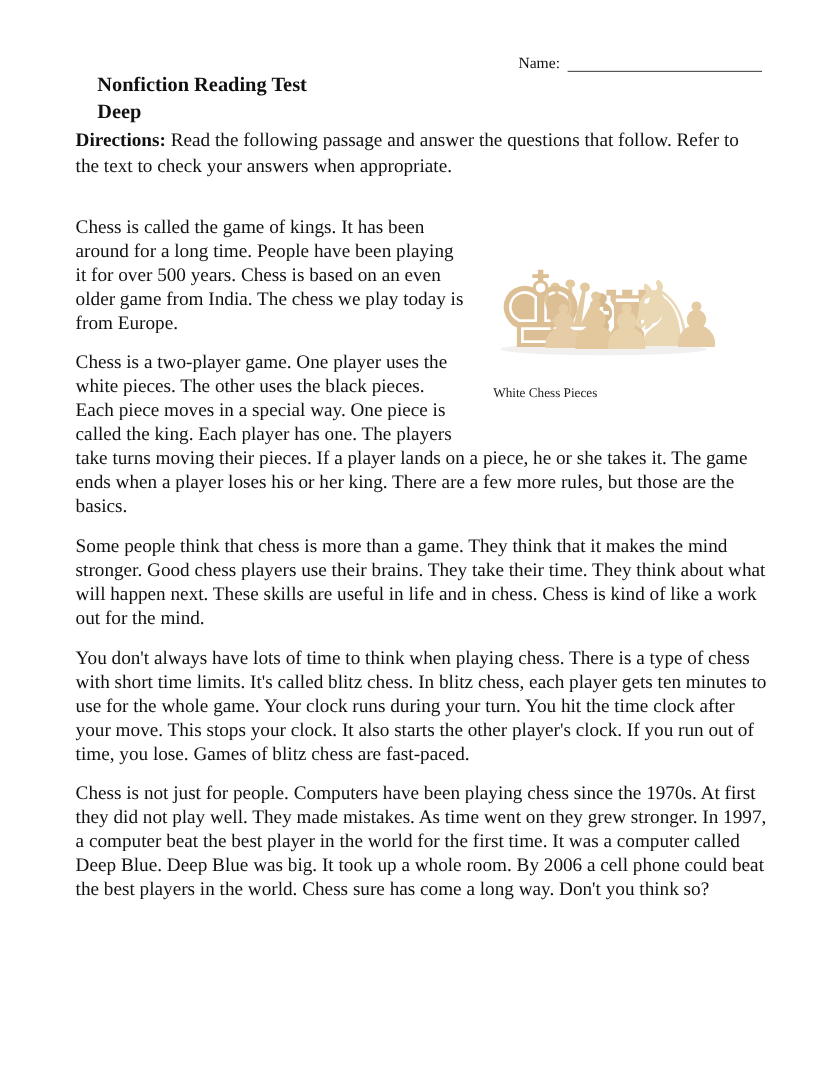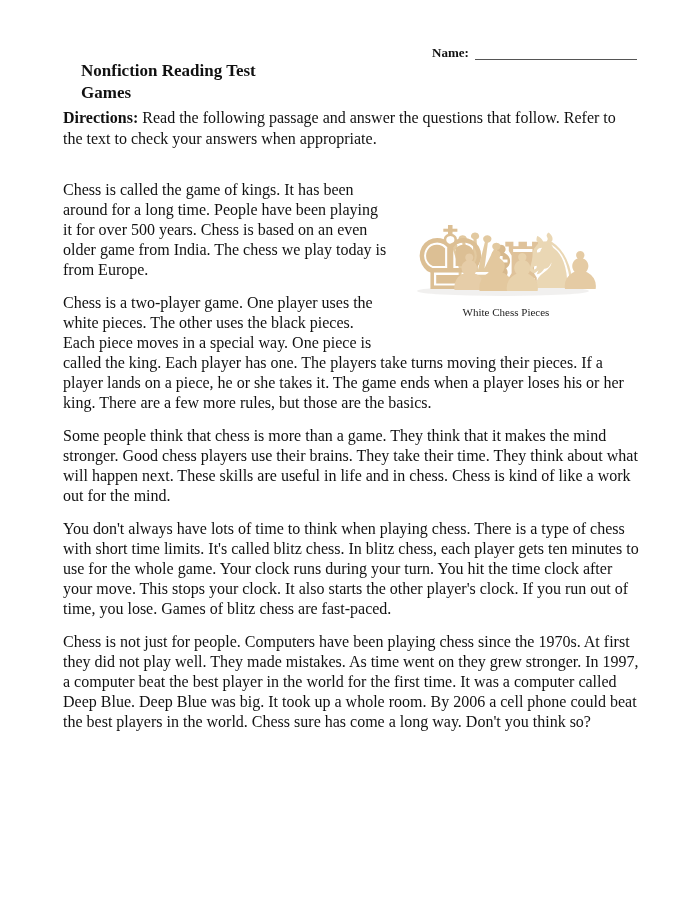--- a/index.html
+++ b/index.html
@@ -3,21 +3,21 @@
 <meta charset="utf-8">
 <style>
   * { margin: 0; padding: 0; box-sizing: border-box; }
   html, body { background: #ffffff; }
   body {
     width: 700px; height: 906px; position: relative; overflow: hidden;
     font-family: "Liberation Serif", serif; color: #111111;
   }
   .name-row {
     position: absolute; top: 46px; left: 432px;
-    font-size: 13px; display: flex; align-items: flex-end; white-space: nowrap; font-weight: bold;
+    font-size: 13px; display: flex; align-items: flex-end; white-space: nowrap;
   }
   .name-label { margin-right: 6px; line-height: 14px; }
   .name-line { display: inline-block; width: 162px; height: 14px; border-bottom: 1px solid #555; }
   .title-block {
     position: absolute; top: 60px; left: 81px;
     font-weight: bold; font-size: 17px; line-height: 22px;
   }
   .directions {
     position: absolute; top: 108px; left: 63px; width: 576px;
     font-size: 16px; line-height: 20.5px;
@@ -28,37 +28,37 @@
   }
   .para { margin: 0 0 13px 0; }
   .chess-figure {
     float: right; width: 240px;
     padding: 6px 38px 0 12px;
     margin: 0 0 30px 10px;
   }
   .chess-svg { display: block; }
   .chess-svg text { font-family: "DejaVu Sans", sans-serif; }
   .caption {
-    text-align: center; font-size: 11px; margin-top: 4px; color: #1c1c1c;
+    font-size: 11px; margin-top: 20px; color: #1c1c1c;
     font-family: "Liberation Serif", serif;
   }
 </style>
 </head>
 <body>
 
 <div class="page">
 
   <div class="name-row">
     <span class="name-label">Name:</span>
     <span class="name-line"></span>
   </div>
 
   <div class="title-block">
     <div class="title">Nonfiction Reading Test</div>
-    <div class="subtitle">Games</div>
+    <div class="subtitle">Deep</div>
   </div>
 
   <p class="directions"><b class="dir-label">Directions:</b>
     <span>Read the following passage and answer the questions that follow. Refer to the text to check your answers when appropriate.</span></p>
 
   <div class="passage">
 
     <figure class="chess-figure">
       <svg class="chess-svg" viewBox="0 0 190 112" width="190" height="112" xmlns="http://www.w3.org/2000/svg" aria-hidden="true">
         <ellipse cx="92" cy="105" rx="86" ry="5" fill="rgba(120,110,95,0.10)"></ellipse>

